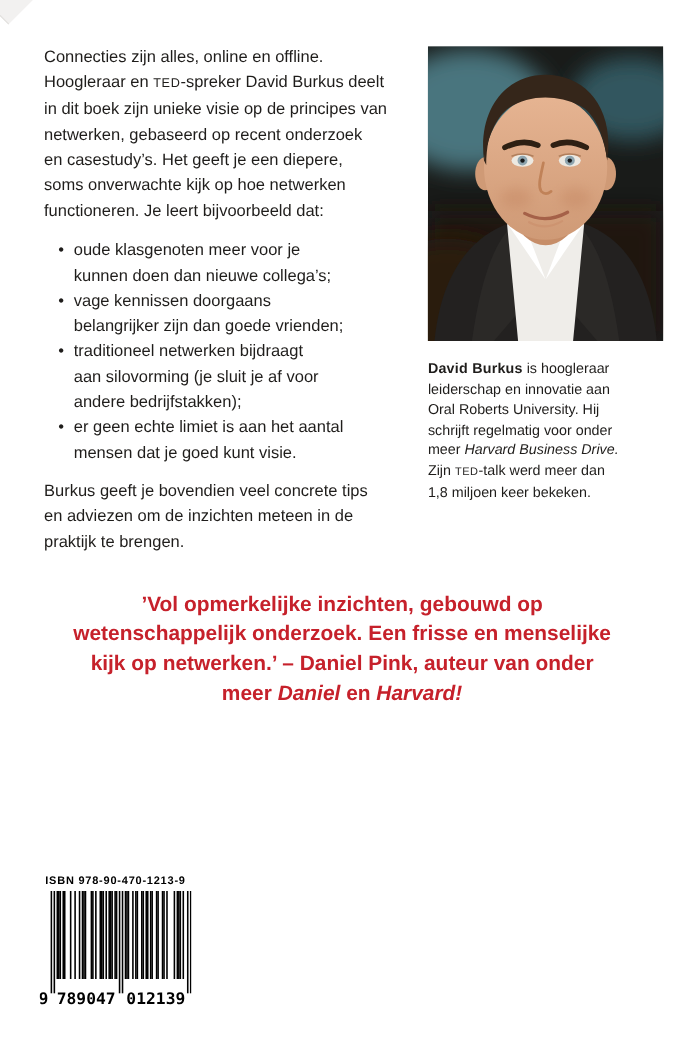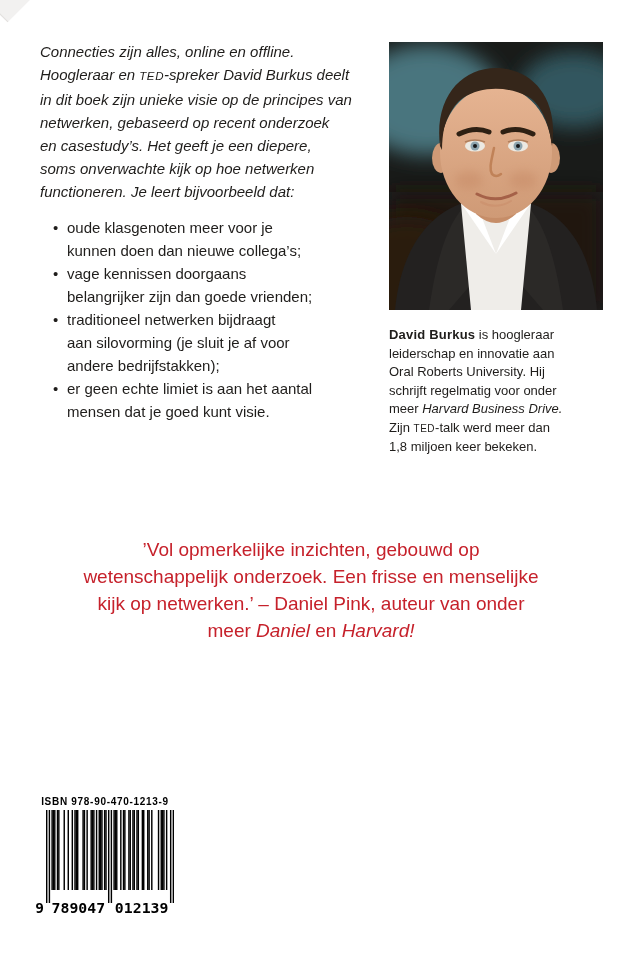--- a/index.html
+++ b/index.html
@@ -6,37 +6,37 @@
   .page{
     position:relative;width:622px;height:960px;background:#ffffff;
     font-family:"Liberation Sans",sans-serif;color:#1f1d1b;overflow:hidden;
   }
   .pre{white-space:pre-line;}
   
   .curl{position:absolute;left:-10px;top:-22px;width:36px;height:36px;
     background:#f2f1f0;transform:rotate(45deg);border-bottom:1px solid #e2e0de;}
   
   .intro{position:absolute;left:40px;top:40px;width:352px;font-size:15px;line-height:23px;}
-  .intro p{margin:0;font-style:italic;}
+  .intro p{margin:0;}
   .p1{margin-bottom:13px !important;}
   .bullets{list-style:none;margin:0 0 12px 0;padding:0;}
   .bullet{display:flex;}
   .dot{flex:none;width:14px;padding-left:13px;box-sizing:content-box;}
   .btext{flex:1;}
   .ted{font-size:11.5px;letter-spacing:.6px;text-align:center;}
   
   .photo{position:absolute;left:389px;top:42px;width:214px;height:268px;}
   .photo svg{display:block;width:214px;height:268px;}
   
   .bio{position:absolute;left:389px;top:326px;width:216px;font-size:13px;line-height:18.5px;}
   .bio b{letter-spacing:.2px;}
   .bio .ted{font-size:10px;letter-spacing:.5px;}
   
   .quote{position:absolute;left:31px;top:536px;width:560px;text-align:center;
-    font-weight:normal;font-size:19px;line-height:27px;}
+    font-weight:bold;font-size:19px;line-height:27px;}
   
   .barcode{position:absolute;left:36px;top:796px;width:138px;}
   .isbn{font-size:10px;font-weight:bold;letter-spacing:.7px;text-align:center;
     white-space:nowrap;margin-bottom:3px;color:#000;}
   .barcode svg{display:block;}
   
   .url{position:absolute;right:27px;top:897px;font-size:16px;letter-spacing:.3px;}
 </style>
 </head>
 <body>
@@ -71,20 +71,23 @@
 aan silovorming (je sluit je af voor
 andere bedrijfstakken);</span>
         </li>
       <li class="bullet">
           <span class="dot">•</span>
           <span class="btext pre">er geen echte limiet is aan het aantal
 mensen dat je goed kunt visie.</span>
         </li>
     </ul>
 
+    <p class="pre">Burkus geeft je bovendien veel concrete tips
+en adviezen om de inzichten meteen in de
+praktijk te brengen.</p>
   </div>
 
   <div class="photo">
     <svg viewBox="0 0 214 268">
       <defs>
         <linearGradient id="skin" x1="0" y1="0" x2="0" y2="1">
           <stop offset="0" stop-color="#e6b492"></stop>
           <stop offset="1" stop-color="#cf9a76"></stop>
         </linearGradient>
         <filter id="blur10" x="-50%" y="-50%" width="200%" height="200%">

